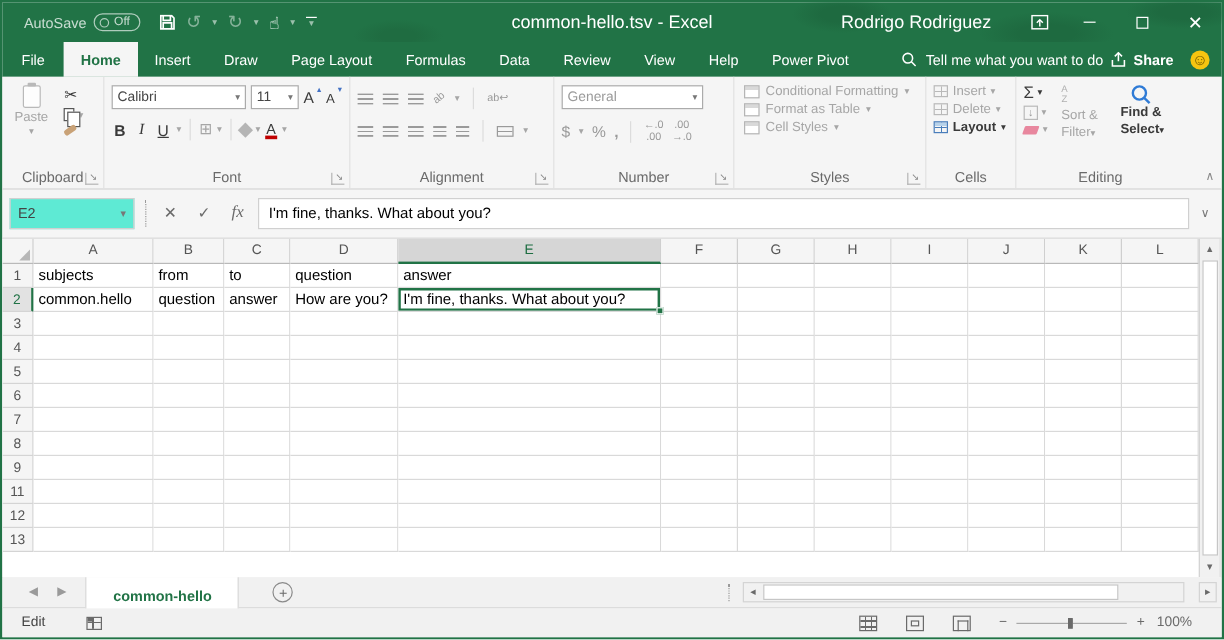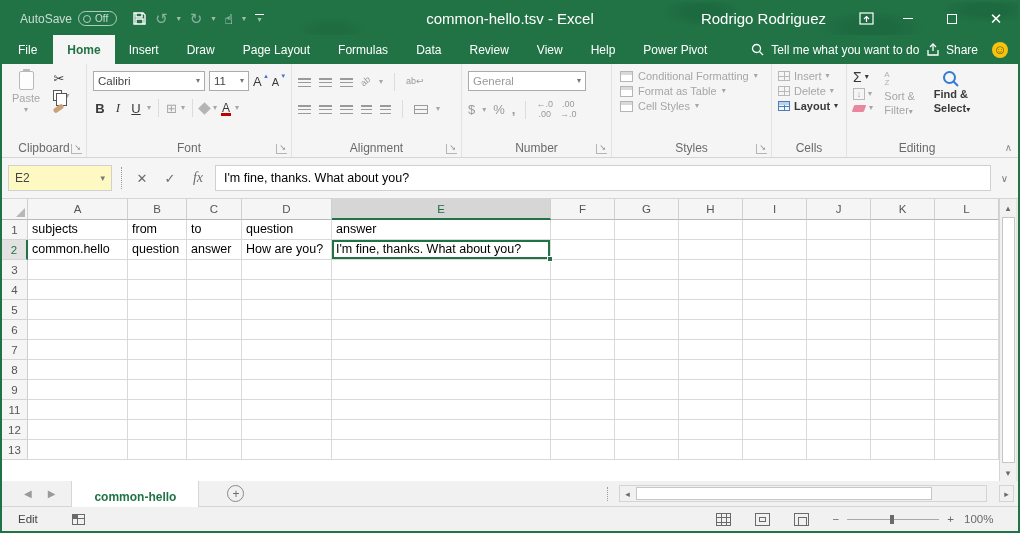--- a/index.html
+++ b/index.html
@@ -27,21 +27,21 @@
   .rdo-btn{width:40px;}
   .max-box{width:10px;height:10px;border:1px solid #fff;display:inline-block;}
   .min-glyph{display:inline-block;width:10px;border-top:1px solid #fff;}
 
   
   .tabrow{height:29px;background:#217346;display:flex;align-items:stretch;color:#fff;flex:0 0 auto;}
   .rtab{display:flex;align-items:center;padding:0 14px;font-size:12px;cursor:default;}
   .rtab.active{background:#f5f5f5;color:#217346;font-weight:700;}
   .tellme{display:flex;align-items:center;gap:7px;margin-left:30px;font-size:12px;}
   .tabrow-right{margin-left:auto;display:flex;align-items:center;gap:14px;padding-right:10px;}
-  .share{display:flex;align-items:center;gap:6px;}
+  .share{display:flex;align-items:center;gap:6px;font-weight:bold;}
   .smiley{width:16px;height:16px;border-radius:50%;background:#f6c410;color:#6b5200;display:flex;align-items:center;justify-content:center;font-size:13px;line-height:1;}
 
   
   .ribbon{height:94px;background:#f5f5f5;border-bottom:1px solid #d5d5d5;display:flex;flex:0 0 auto;position:relative;}
   .rgroup{position:relative;border-right:1px solid #e2e2e2;padding:4px 4px 16px 6px;}
   .rg-label{position:absolute;bottom:2px;left:0;right:0;text-align:center;font-size:12px;color:#6a6a6a;}
   .rg-dl{position:absolute;bottom:3px;right:4px;font-size:8px;color:#8a8a8a;border:1px solid #b5b5b5;border-width:0 0 1px 1px;padding:0 1px 1px 2px;line-height:1;}
   .gray{color:#a6a6a6;}
   .dk{color:#3a3a3a;}
   .combo{background:#fff;border:1px solid #ababab;display:flex;align-items:center;font-size:11.5px;padding:0 4px;height:20px;}
@@ -87,21 +87,21 @@
   .edit-left{display:inline-flex;flex-direction:column;gap:4px;margin-top:2px;vertical-align:top;}
   .sum{font-size:14px;color:#3a3a3a;line-height:1;}
   .fillbox{width:12px;height:12px;border:1px solid #b9b9b9;color:#9a9a9a;font-size:9px;display:inline-flex;align-items:center;justify-content:center;}
   .eraser{display:inline-block;width:12px;height:7px;background:#e8879e;border-radius:1px;transform:skewX(-20deg);}
   .twoline{font-size:11px;line-height:1.25;width:44px;}
   .azfun{display:inline-flex;flex-direction:column;align-items:center;color:#b0b0b0;font-size:8px;line-height:1;margin-top:3px;}
   .collapse{position:absolute;right:6px;bottom:4px;color:#8a8a8a;font-size:10px;}
 
   
   .fbar{height:41px;background:#f5f5f5;display:flex;align-items:center;padding:4px 6px;gap:6px;border-bottom:1px solid #d5d5d5;flex:0 0 auto;}
-  .namebox{width:104px;height:26px;background:#fef9c3;border:1px solid #d0d0d0;display:flex;align-items:center;padding:0 6px;font-size:12px;color:#444;}
+  .namebox{width:104px;height:26px;background:#5eead4;border:1px solid #d0d0d0;display:flex;align-items:center;padding:0 6px;font-size:12px;color:#444;}
   .namebox .caret{margin-left:auto;color:#777;font-size:9px;}
   .dotsep{height:22px;border-left:1px dotted #9a9a9a;margin:0 3px;}
   .fbtn{width:22px;text-align:center;color:#6b6b6b;font-size:13px;}
   .fxi{font-family:"Liberation Serif","DejaVu Serif",serif;font-style:italic;font-size:14px;}
   .finput{flex:1;height:26px;background:#fff;border:1px solid #d0d0d0;display:flex;align-items:center;padding:0 8px;font-size:12.5px;color:#000;}
   .fexpand{color:#777;font-size:10px;padding:0 4px;}
 
   
   .gridwrap{flex:1 1 auto;display:flex;overflow:hidden;background:#e6e6e6;}
   .sheet{width:997px;display:flex;flex-direction:column;background:#fff;}

